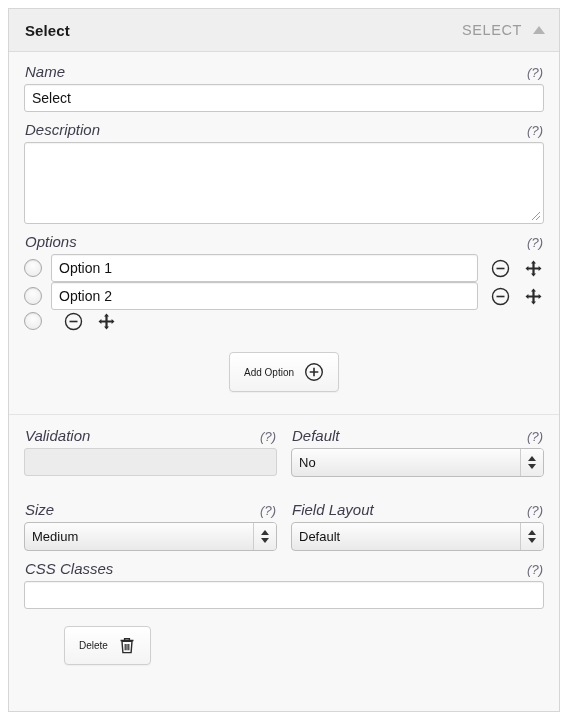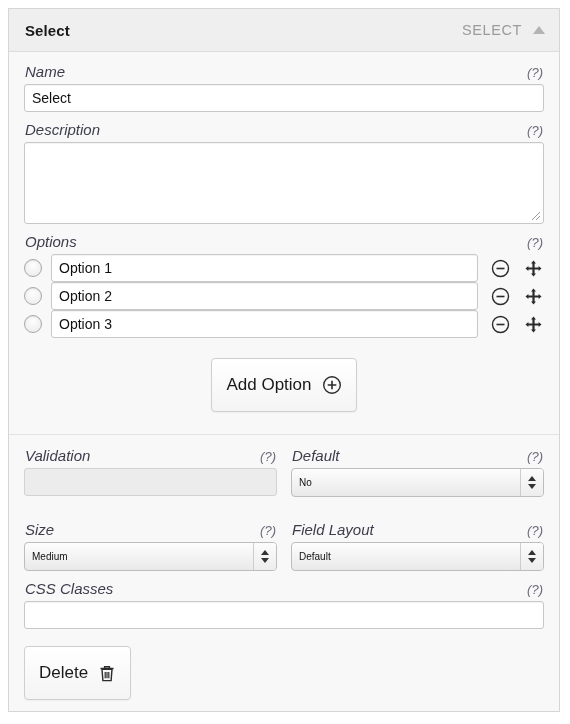--- a/index.html
+++ b/index.html
@@ -172,22 +172,22 @@
     justify-content: center;
     margin: 20px 0 22px 0;
   }
   .btn {
     display: inline-flex;
     align-items: center;
     gap: 10px;
     background: linear-gradient(#ffffff, #f4f4f4);
     border: 1px solid #cfcfcf;
     border-radius: 4px;
-    padding: 16px 14px;
-    font-size: 17px;
+    padding: 9px 14px;
+    font-size: 10px;
     color: #1a1a1a;
     cursor: pointer;
     font-family: "Liberation Sans", sans-serif;
     box-shadow: 0 1px 1px rgba(0,0,0,.04);
   }
 
   .divider {
     height: 1px;
     background: #e4e4e4;
     margin: 0 -15px 12px -15px;
@@ -202,21 +202,21 @@
   .sel {
     box-sizing: border-box;
     width: 100%;
     height: 29px;
     -webkit-appearance: none;
     appearance: none;
     border: 1px solid #bdbdbd;
     border-radius: 4px;
     background: linear-gradient(#fdfdfd, #e9e9e9);
     font-family: "Liberation Sans", sans-serif;
-    font-size: 10px;
+    font-size: 13px;
     color: #111;
     padding: 0 32px 0 7px;
     outline: none;
     cursor: pointer;
   }
   .sel-arrows {
     position: absolute;
     top: 1px;
     right: 1px;
     bottom: 1px;
@@ -238,21 +238,21 @@
     border-bottom: 5px solid #333;
   }
   .ar-dn {
     width: 0; height: 0;
     border-left: 4px solid transparent;
     border-right: 4px solid transparent;
     border-top: 5px solid #333;
   }
 
   
-  .delete-wrap { margin-top: 17px; }
+  .delete-wrap { margin-top: 17px; margin-left: 40px; }
 </style>
 </head>
 <body>
 
 <div class="panel">
 
   <div class="panel-header">
     <span class="panel-title">Select</span>
     <div class="header-right">
       <span class="panel-type">SELECT</span>
@@ -316,21 +316,20 @@
         </span>
         <span class="icon-btn">
           <svg width="19" height="19" viewBox="0 0 19 19">
             <path d="M9.5 1.5 L12 4.4 H10.6 V8.4 H14.6 V7 L17.5 9.5 L14.6 12 V10.6 H10.6 V14.6 H12 L9.5 17.5 L7 14.6 H8.4 V10.6 H4.4 V12 L1.5 9.5 L4.4 7 V8.4 H8.4 V4.4 H7 Z" fill="#2b2b2b"></path>
           </svg>
         </span>
       </div>
 
       <div class="opt-row">
         <span class="radio"></span>
-        <input class="txt opt-input" type="text" value="Option 3" style="">
         <span class="icon-btn">
           <svg width="19" height="19" viewBox="0 0 19 19">
             <circle cx="9.5" cy="9.5" r="8" fill="none" stroke="#2b2b2b" stroke-width="1.4"></circle>
             <path d="M5.5 9.5 H13.5" stroke="#2b2b2b" stroke-width="1.6"></path>
           </svg>
         </span>
         <span class="icon-btn">
           <svg width="19" height="19" viewBox="0 0 19 19">
             <path d="M9.5 1.5 L12 4.4 H10.6 V8.4 H14.6 V7 L17.5 9.5 L14.6 12 V10.6 H10.6 V14.6 H12 L9.5 17.5 L7 14.6 H8.4 V10.6 H4.4 V12 L1.5 9.5 L4.4 7 V8.4 H8.4 V4.4 H7 Z" fill="#2b2b2b"></path>
           </svg>

